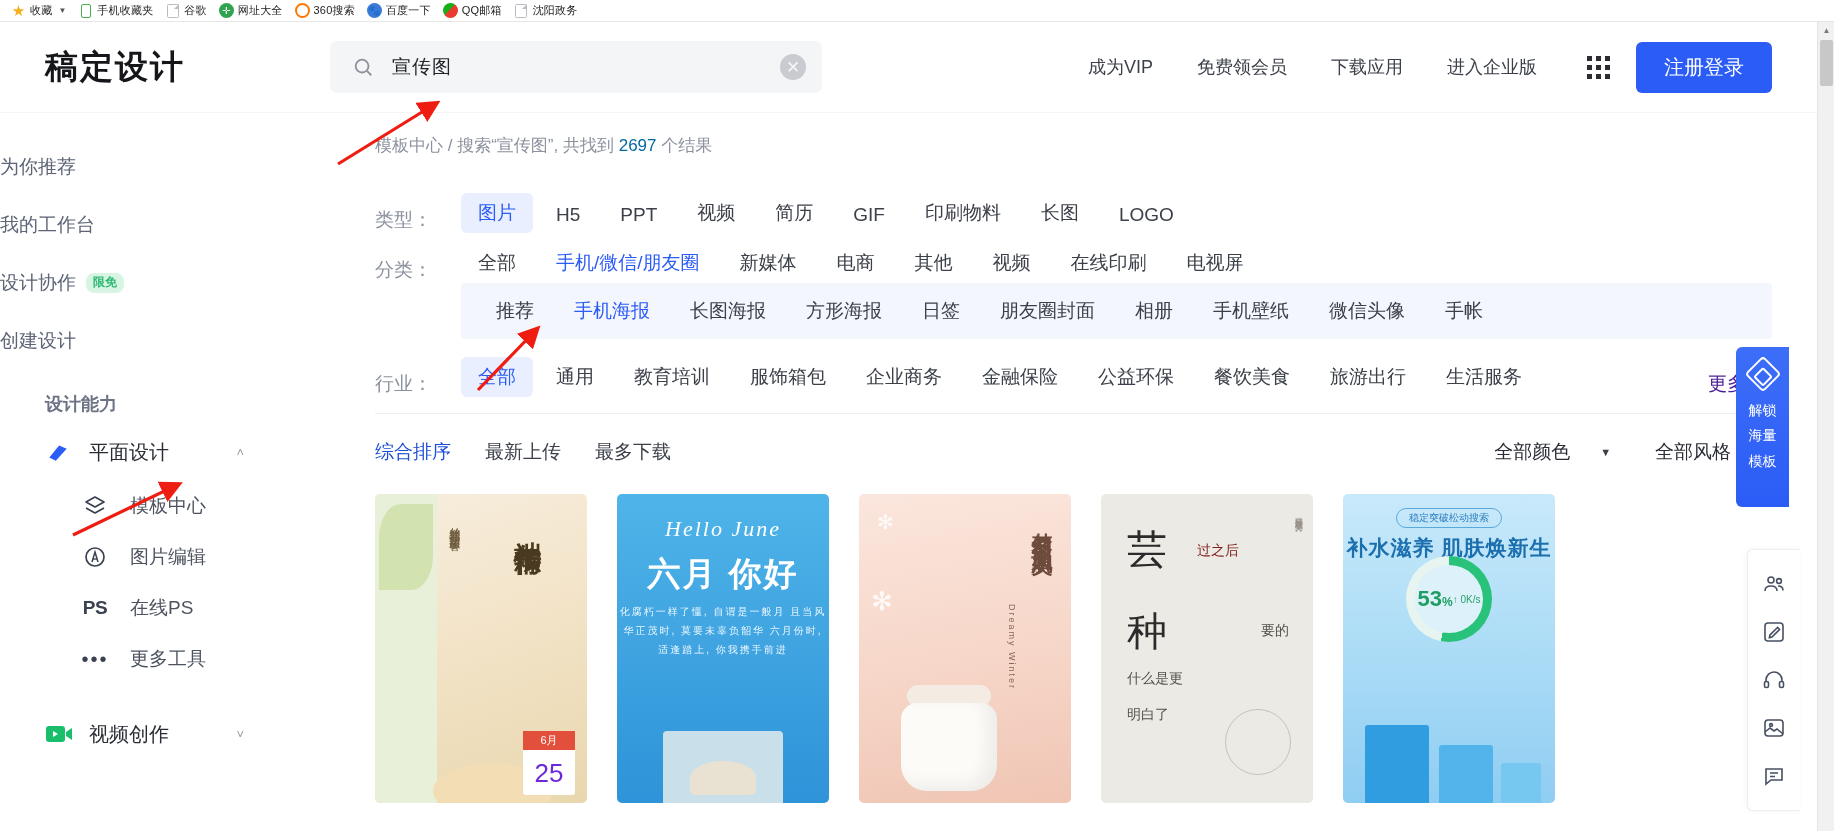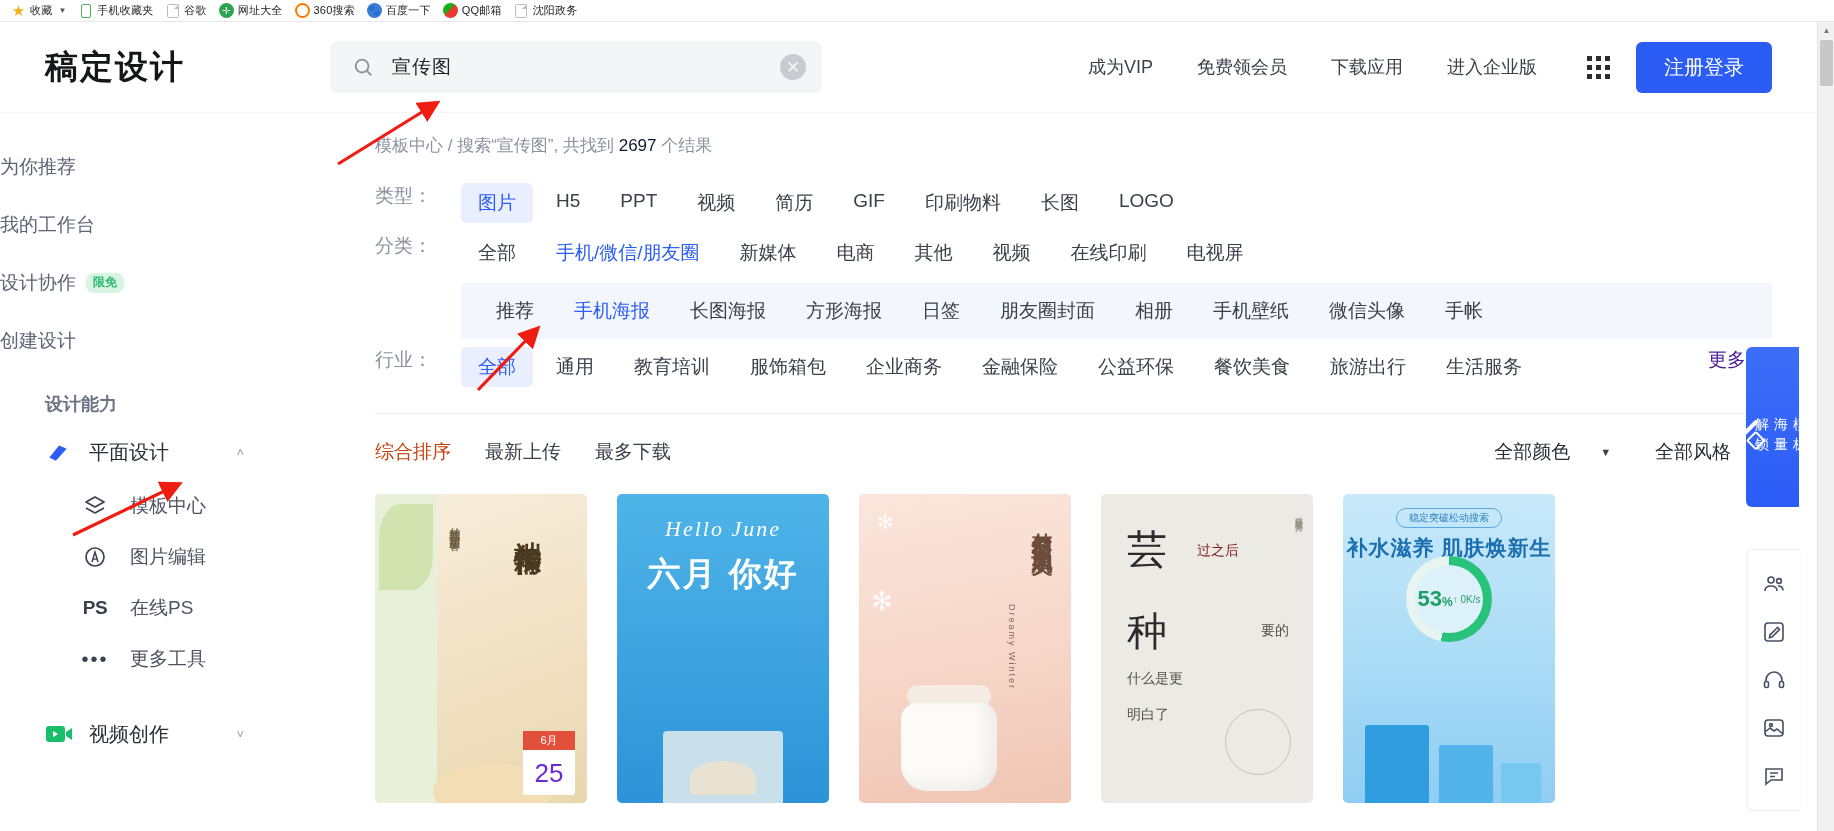--- a/index.html
+++ b/index.html
@@ -213,25 +213,25 @@
     flex: 1;
     padding-left: 45px;
     padding-right: 45px;
     position: relative;
     overflow: hidden;
   }
   .breadcrumb {
     padding-top: 22px;
     font-size: 17px; color: #8b919d;
   }
-  .breadcrumb .count { color: #0f172a; }
+  .breadcrumb .count { color: #0369a1; }
 
   .filters { margin-top: 26px; }
   .filter-row {
-    display: flex; align-items: flex-start;
+    display: flex; align-items: flex-end;
     min-height: 50px;
     font-size: 19px;
   }
   .filter-label {
     width: 86px; flex: 0 0 86px;
     color: #8b919d;
     font-size: 19px;
   }
   .chip {
     padding: 7px 17px;
@@ -262,21 +262,21 @@
     padding-right: 4px;
   }
   .divider { height: 1px; background: #eceef1; margin-top: 16px; }
 
   .sortbar {
     display: flex; align-items: center;
     height: 76px;
     font-size: 19px;
   }
   .sort-item { margin-right: 34px; color: #3c4049; }
-  .sort-item.active { color: #c2410c; }
+  .sort-item.active { color: #1d4ed8; }
   .dropdowns { margin-left: auto; display: flex; align-items: center; gap: 44px; }
   .dd { display:flex; align-items:center; gap: 30px; font-size: 19px; color:#2a2d35; }
   .dd .caret { font-size: 11px; color: #3c4049; }
 
   
   .cards {
     display: flex; gap: 30px;
     margin-top: 4px;
   }
   .card {
@@ -339,26 +339,26 @@
   .c5 .ring-in { width: 68px; height: 68px; border-radius:50%; background:#ddf1fb; display:flex; flex-direction:row; align-items:center; justify-content:center;}
   .c5 .pct { font-size: 22px; color:#1f9e63; font-weight:700;}
   .c5 .kb { font-size: 10px; color:#2aa06a;}
   .c5 .bx1 { position:absolute; left: 22px; bottom: 0; width: 64px; height: 78px; background:#2f9de0; border-radius:3px 3px 0 0;}
   .c5 .bx2 { position:absolute; left: 96px; bottom: 0; width: 54px; height: 58px; background:#52b4ea; border-radius:3px 3px 0 0;}
   .c5 .bx3 { position:absolute; left: 158px; bottom: 0; width: 40px; height: 40px; background:#77c8f1; border-radius:3px 3px 0 0;}
 
   
   .promo-rail {
     position: absolute;
-    right: 18px; top: 325px;
+    right: 28px; top: 325px;
     width: 53px; height: 160px;
     background: linear-gradient(180deg,#3d6ef8 0%,#2b5cf6 100%);
     border-radius: 6px 0 0 6px;
     color:#fff;
-    display:flex; flex-direction:row; align-items:center;
+    display:flex; flex-direction:column; align-items:center;
     padding-top: 14px;
     gap: 5px;
   }
   .promo-rail .diamond {
     width: 26px; height: 26px;
     border: 2px solid #fff; border-radius: 4px;
     transform: rotate(45deg);
     position: relative;
     margin-bottom: 8px;
   }
@@ -651,20 +651,21 @@
             <div class="ctitle t1">端午粽情</div>
             <div class="cal">
               <div class="m">6月</div>
               <div class="d">25</div>
             </div>
           </div>
 
           <div class="card c2">
             <div class="ctitle hello">Hello June</div>
             <div class="ctitle big">六月 你好</div>
+            <div class="ctitle sub">化腐朽一样了懂, 自谓是一般月 且当风华正茂时, 莫要未辜负韶华 六月份时, 适逢踏上, 你我携手前进</div>
             <div class="photo">
                 <div class="hat"></div>
               </div>
           </div>
 
           <div class="card c3">
             <div class="sp1">✻</div>
             <div class="sp2">✻</div>
             <div class="lid"></div>
             <div class="jar"></div>

